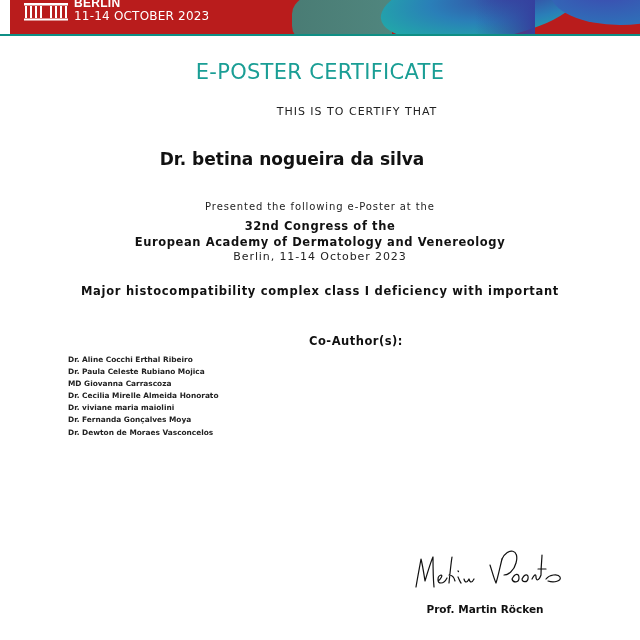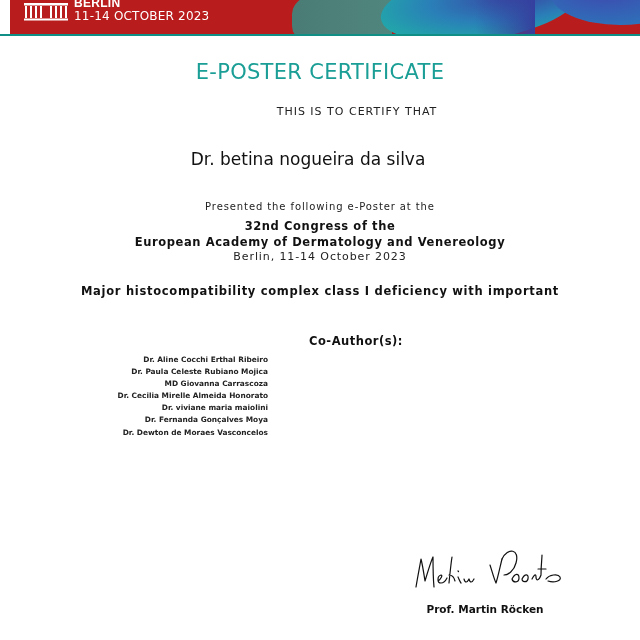--- a/index.html
+++ b/index.html
@@ -9,27 +9,27 @@
   .banner .blob2 { position: absolute; left: 540px; top: -40px; width: 140px; height: 65px; border-radius: 50%; background: radial-gradient(ellipse at 40% 50%, #3d4bb0 0%, #2f6fb8 70%, #2a8bbd 100%); }
   .banner .edge { position: absolute; left: 282px; top: -10px; width: 100px; height: 60px; background: linear-gradient(90deg, #1aa59a, #23b3a8); border-radius: 40% 0 0 40%; opacity: 0.7; }
   .banner .shade { position: absolute; left: 465px; top: -10px; width: 60px; height: 60px; background: linear-gradient(90deg, rgba(50,60,160,0) 0%, #35409e 100%); }
   .banner-bottom { position: absolute; left: 0; top: 34px; width: 640px; height: 2px; background: #0f8f85; }
   .logo { position: absolute; left: 14px; top: 2px; width: 44px; height: 20px; }
   .berlin { position: absolute; left: 64px; top: -4px; color: #ffffff; font-family: "Liberation Sans", sans-serif; font-weight: bold; font-size: 12px; letter-spacing: 0.3px; }
   .dates { position: absolute; left: 64px; top: 9px; color: #ffffff; font-family: "DejaVu Sans", sans-serif; font-size: 12px; letter-spacing: 0.2px; }
 
   .title { position: absolute; left: 0; width: 640px; top: 60px; text-align: center; color: #1a9e95; font-family: "DejaVu Sans", sans-serif; font-weight: normal; font-size: 21px; letter-spacing: 0.3px; }
   .certify { position: absolute; left: 0; width: 640px; top: 105px; text-align: center; font-size: 11px; letter-spacing: 1px; color: #222; padding-left: 37px; }
-  .name { position: absolute; left: 0; width: 584px; top: 149px; text-align: center; font-size: 17px; font-weight: normal; color: #111; padding-left: 16px; }
+  .name { position: absolute; left: 0; width: 584px; top: 149px; text-align: center; font-size: 17px; font-weight: bold; color: #111; }
   .presented { position: absolute; left: 0; width: 640px; top: 201px; text-align: center; font-size: 10px; letter-spacing: 0.9px; color: #222; }
   .congress { position: absolute; left: 0; width: 640px; top: 218px; text-align: center; font-size: 11.5px; font-weight: bold; letter-spacing: 0.6px; line-height: 16px; color: #111; }
   .city { position: absolute; left: 0; width: 640px; top: 250px; text-align: center; font-size: 11px; letter-spacing: 0.9px; color: #222; }
   .poster-title { position: absolute; left: 40px; width: 560px; top: 283px; text-align: center; font-size: 11.5px; font-weight: bold; letter-spacing: 0.7px; line-height: 16px; color: #111; }
   .coauthor-label { position: absolute; left: 0; width: 624px; top: 334px; text-align: center; font-size: 11.5px; font-weight: bold; letter-spacing: 0.5px; color: #111; margin-left: 44px; }
-  .coauthors { position: absolute; left: 68px; width: 200px; top: 354px; text-align: right; font-size: 7.4px; font-weight: bold; line-height: 12.1px; color: #222; }
+  .coauthors { position: absolute; left: 68px; width: 200px; top: 354px; text-align: left; font-size: 7.4px; font-weight: bold; line-height: 12.1px; color: #222; }
   .coauthors div { white-space: nowrap; }
 
   .signature { position: absolute; left: 408px; top: 545px; width: 160px; height: 50px; }
   .signer { position: absolute; left: 400px; width: 170px; top: 603px; text-align: center; font-size: 10.5px; font-weight: bold; color: #111; }
   .role { position: absolute; left: 400px; width: 170px; top: 618px; text-align: left; font-size: 15px; color: #222; margin-top: 24px; }
 </style>
 </head>
 <body>
 
 <div class="banner">

